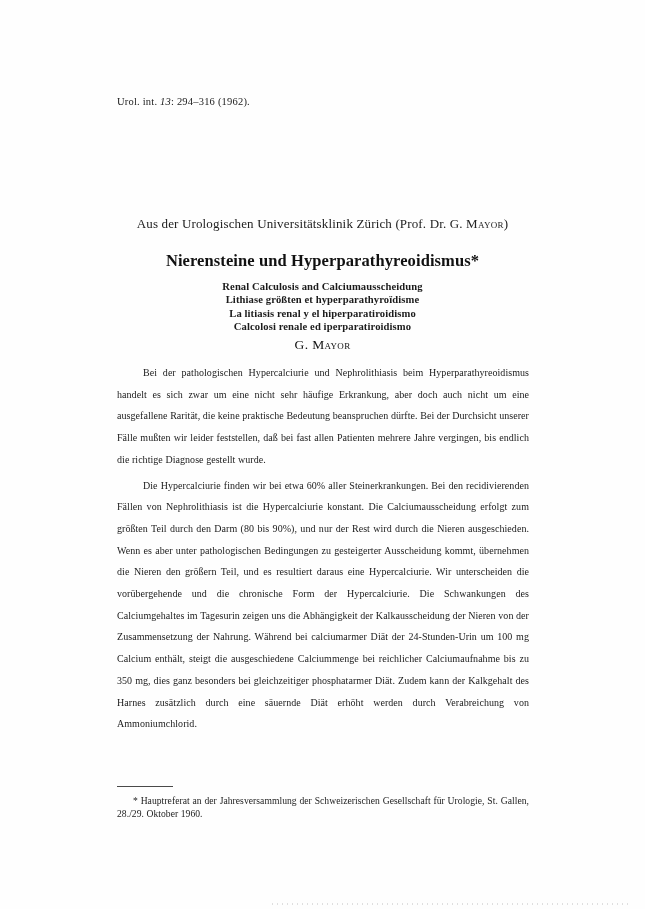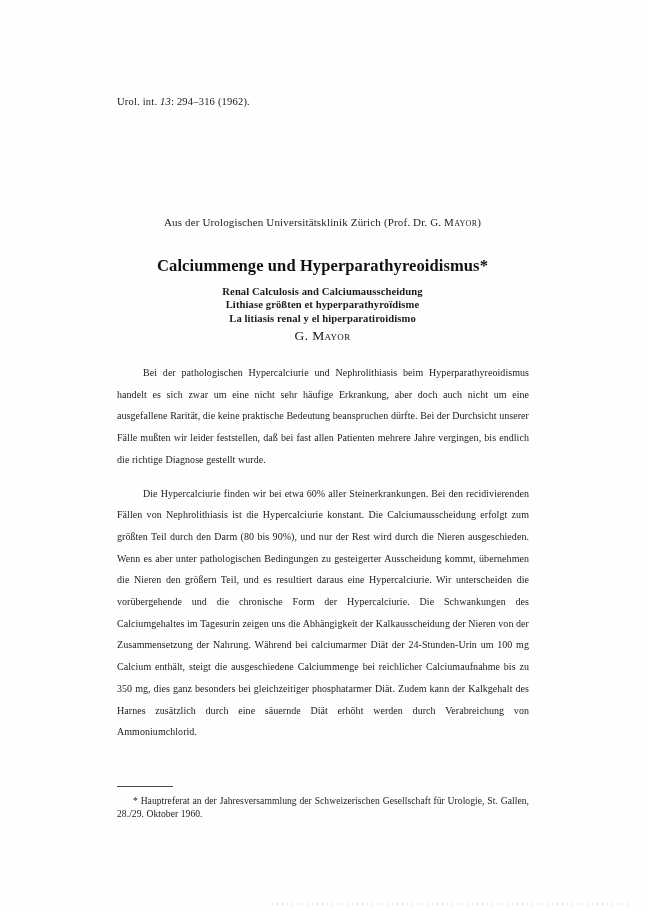--- a/index.html
+++ b/index.html
@@ -39,24 +39,24 @@
 
   
   .masthead {
     position: absolute;
     left: 117px;
     top: 216px;
     width: 411px;
     text-align: center;
   }
   .affiliation {
-    font-size: 11px;
+    font-size: 13px;
     letter-spacing: 0.15px;
     color: #222;
-    margin-bottom: 28px;
+    margin-bottom: 19px;
   }
   .smallcaps {
     font-variant: small-caps;
     letter-spacing: 0.3px;
   }
   .title-main {
     font-size: 16.5px;
     font-weight: bold;
     letter-spacing: 0.1px;
     color: #111;
@@ -88,21 +88,21 @@
     font-size: 10px;
     line-height: 21.7px;
     text-align: justify;
     text-indent: 26px;
     color: #1a1a1a;
     letter-spacing: 0.05px;
     -webkit-hyphens: none;
     hyphens: none;
   }
   .body-text p + p {
-    margin-top: 12px;
+    margin-top: 4px;
   }
 
   
   .footnote {
     position: absolute;
     left: 117px;
     top: 786px;
     width: 412px;
   }
   .footnote-rule {
@@ -146,25 +146,26 @@
     <span>Urol. int.</span>
     <span class="vol">13</span><span>:</span>
     <span>294–316</span>
     <span>(1962).</span>
   </div>
 
   <div class="masthead">
 
     <div class="affiliation"><span>Aus der Urologischen Universitätsklinik Zürich (Prof. Dr. G. </span><span class="smallcaps">Mayor</span><span>)</span></div>
 
-    <h1 class="title-main">Calciummenge und Hyperparathyreoidismus*</h1>
+    <h1 class="title-main">Nierensteine und Hyperparathyreoidismus*</h1>
 
     <div class="subtitle">Renal Calculosis and Calciumausscheidung</div>
     <div class="subtitle">Lithiase größten et hyperparathyroïdisme</div>
     <div class="subtitle">La litiasis renal y el hiperparatiroidismo</div>
+    <div class="subtitle">Calcolosi renale ed iperparatiroidismo</div>
 
     <div class="author"><span>G. </span><span class="smallcaps">Mayor</span></div>
   </div>
 
   <div class="body-text">
     <p>Bei der pathologischen Hypercalciurie und Nephrolithiasis beim Hyperparathyreoidismus handelt es sich zwar um eine nicht sehr häufige Erkrankung, aber doch auch nicht um eine ausgefallene Rarität, die keine praktische Bedeutung beanspruchen dürfte. Bei der Durchsicht unserer Fälle mußten wir leider feststellen, daß bei fast allen Patienten mehrere Jahre vergingen, bis endlich die richtige Diagnose gestellt wurde.</p>
     <p>Die Hypercalciurie finden wir bei etwa 60% aller Steinerkrankungen. Bei den recidivierenden Fällen von Nephrolithiasis ist die Hypercalciurie konstant. Die Calciumausscheidung erfolgt zum größten Teil durch den Darm (80 bis 90%), und nur der Rest wird durch die Nieren ausgeschieden. Wenn es aber unter pathologischen Bedingungen zu gesteigerter Ausscheidung kommt, übernehmen die Nieren den größern Teil, und es resultiert daraus eine Hypercalciurie. Wir unterscheiden die vorübergehende und die chronische Form der Hypercalciurie. Die Schwankungen des Calciumgehaltes im Tagesurin zeigen uns die Abhängigkeit der Kalkausscheidung der Nieren von der Zusammensetzung der Nahrung. Während bei calciumarmer Diät der 24-Stunden-Urin um 100 mg Calcium enthält, steigt die ausgeschiedene Calciummenge bei reichlicher Calciumaufnahme bis zu 350 mg, dies ganz besonders bei gleichzeitiger phosphatarmer Diät. Zudem kann der Kalkgehalt des Harnes zusätzlich durch eine säuernde Diät erhöht werden durch Verabreichung von Ammoniumchlorid.</p>
   </div>
 
   <div class="footnote">

